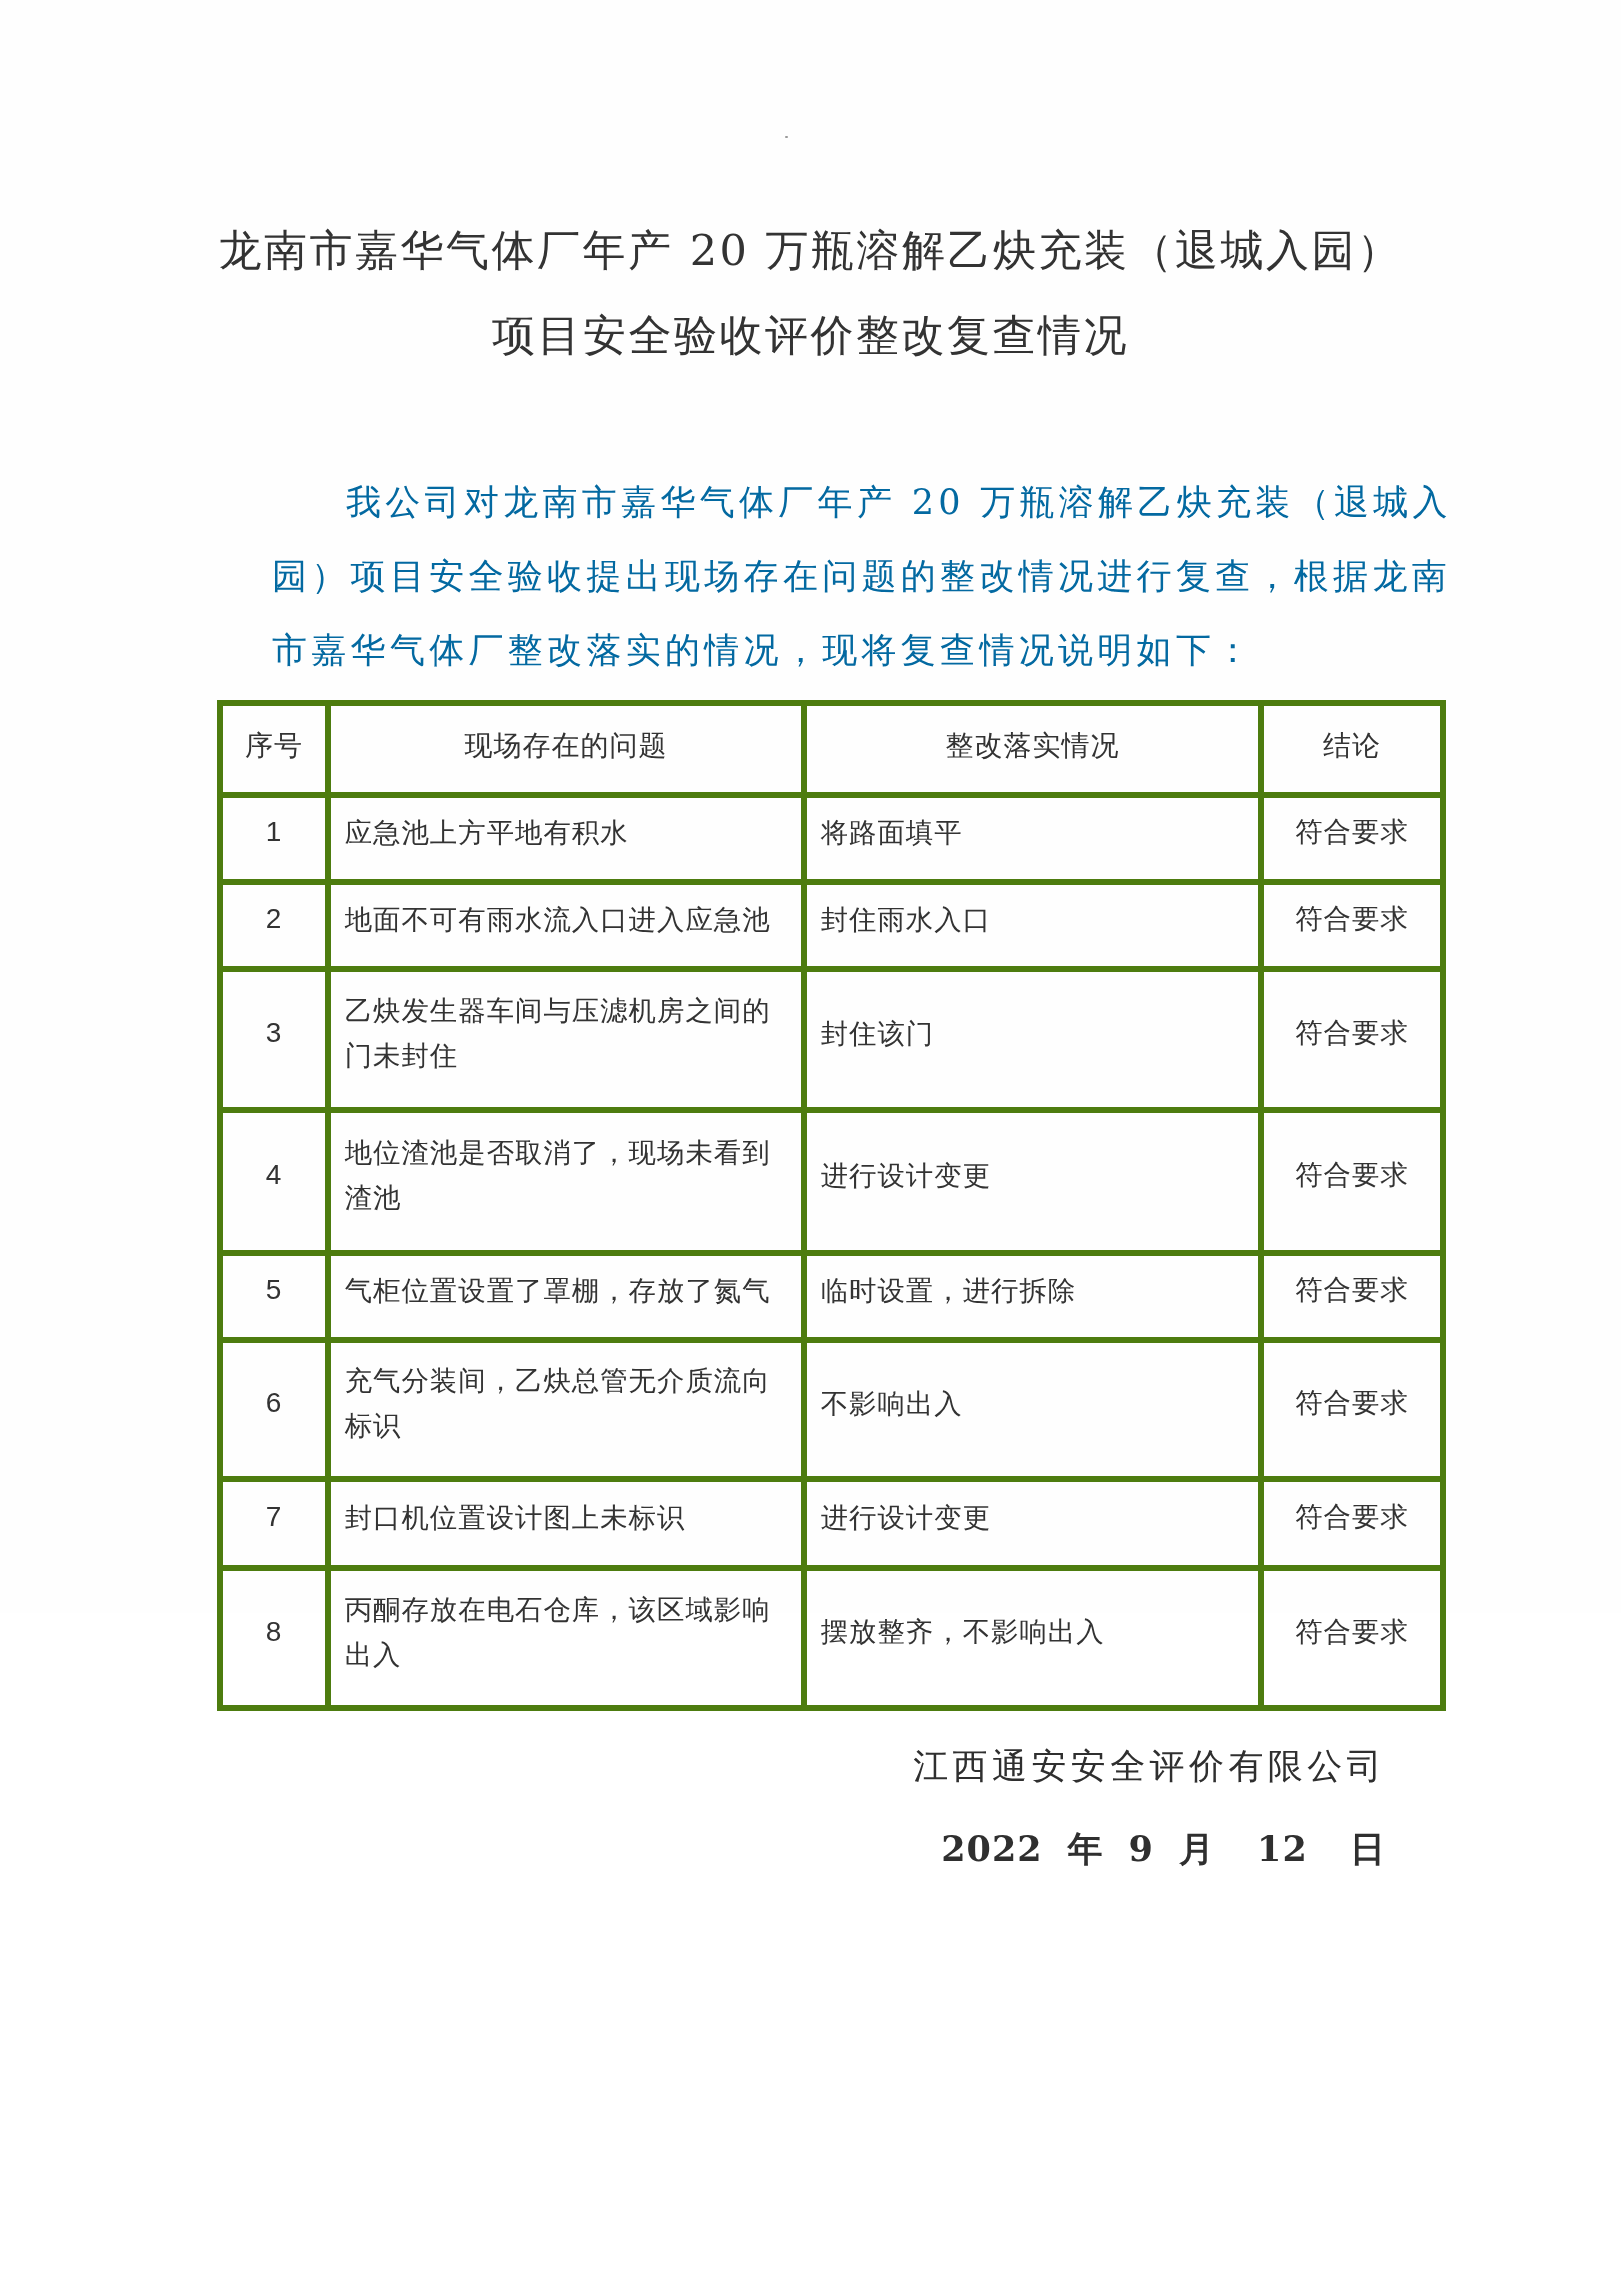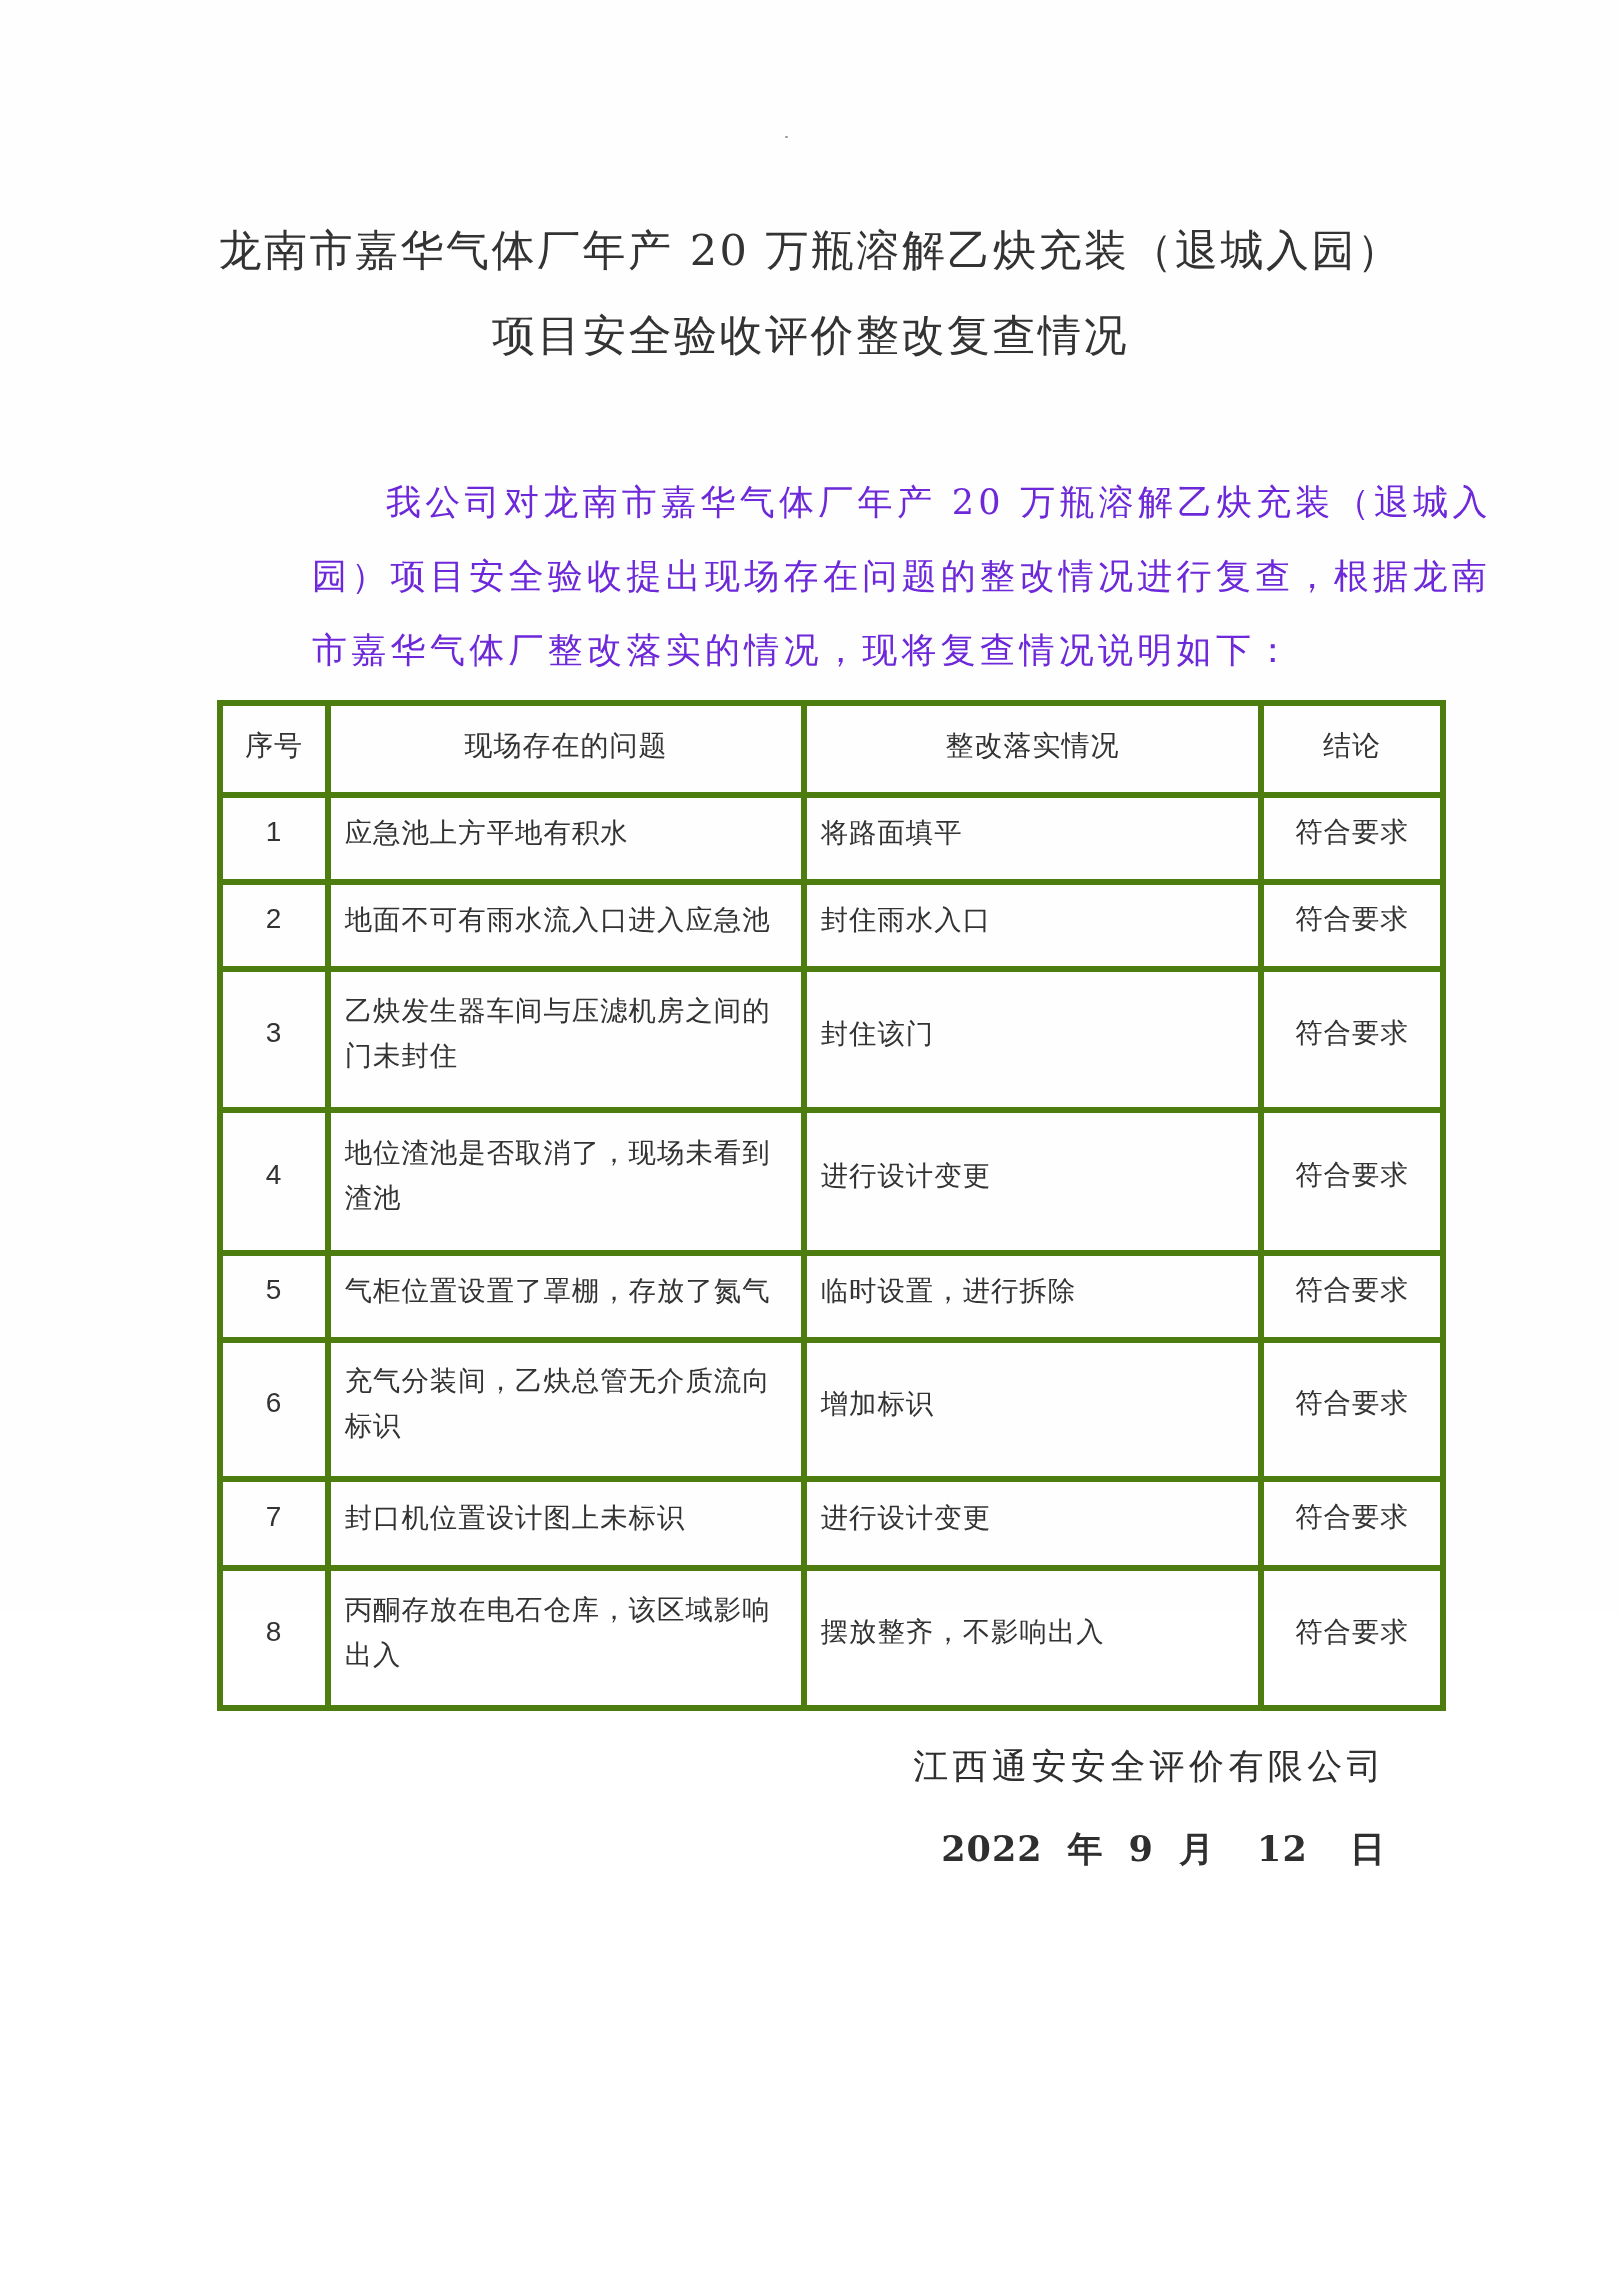--- a/index.html
+++ b/index.html
@@ -43,23 +43,22 @@
   .title-1 { top: 223px; }
   .title-2 { top: 308px; }
 
   .para {
     position: absolute;
     left: 272px;
     width: 1119px;
     font-size: 35px;
     line-height: 74px;
     letter-spacing: 4.3px;
-    color: #6d28d9;
+    color: #0369a1;
     white-space: nowrap;
-    margin-left: 40px;
   }
   .para-line { display: block; height: 74px; }
   .para-line.indent { padding-left: 74px; }
   .para { top: 465px; }
 
   table.issues {
     position: absolute;
     left: 217px;
     top: 700px;
     width: 1227px;
@@ -239,21 +238,21 @@
           </td>
       </tr>
       <tr class="r6">
         <td class="no">
             <span class="cell-inner">6</span>
           </td>
         <td class="issue">
             <span class="cell-inner">充气分装间，乙炔总管无介质流向标识</span>
           </td>
         <td class="fix">
-            <span class="cell-inner">增加标识</span>
+            <span class="cell-inner">不影响出入</span>
           </td>
         <td class="result">
             <span class="cell-inner">符合要求</span>
           </td>
       </tr>
       <tr class="r7">
         <td class="no">
             <span class="cell-inner">7</span>
           </td>
         <td class="issue">

